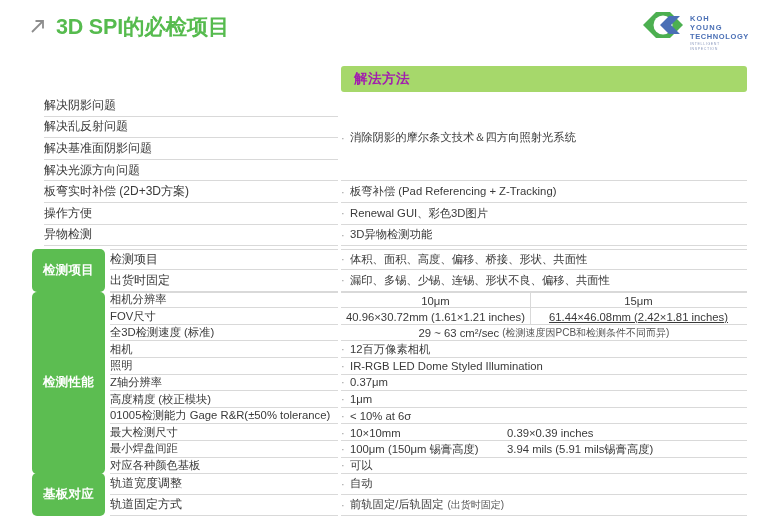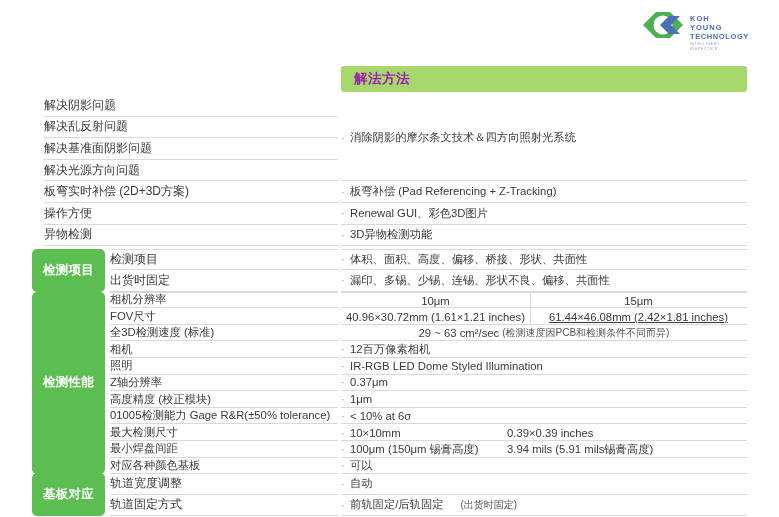--- a/index.html
+++ b/index.html
@@ -79,20 +79,29 @@
   .col2 {
     position: absolute; font-size: 11.3px; color: #3a3a3a;
     display: flex; align-items: center; white-space: nowrap;
   }
 </style>
 </head>
 <body>
 
 <div class="page">
 
+  <div class="title-row">
+    <span class="arrow-icon">
+      <svg width="19" height="19" viewBox="0 0 19 19">
+        <path d="M4 15 L14.5 4.5" stroke="#8d8d8d" stroke-width="1.8" fill="none"></path>
+        <path d="M7.5 4 L15 4 L15 11.5" stroke="#8d8d8d" stroke-width="1.8" fill="none" stroke-linecap="butt"></path>
+      </svg>
+    </span>
+    <span class="page-title">3D SPI的必检项目</span>
+  </div>
 
   <div class="logo">
     <svg width="118" height="44" viewBox="0 0 118 44">
       <path d="M17 4 L31 4 L44 17 L31 30 L17 30 L4 17 Z" fill="#4caf50"></path>
       <circle cx="24" cy="17" r="9.5" fill="#ffffff"></circle>
       <path d="M30 8 L41 8 L32 17 L41 26 L30 26 L21 17 Z" fill="#4a6fb5"></path>
       <text x="51" y="13" font-family="'Liberation Sans',sans-serif" font-size="7.5" font-weight="bold" fill="#4a6fb5" letter-spacing="1">KOH</text>
       <text x="51" y="22" font-family="'Liberation Sans',sans-serif" font-size="7.5" font-weight="bold" fill="#4a6fb5" letter-spacing="1">YOUNG</text>
       <text x="51" y="31" font-family="'Liberation Sans',sans-serif" font-size="7.5" font-weight="bold" fill="#4a6fb5" letter-spacing="0.6">TECHNOLOGY</text>
       <text x="51" y="37" font-family="'Liberation Sans',sans-serif" font-size="3.6" fill="#8d9bbf" letter-spacing="0.6">INTELLIGENT</text>
@@ -283,18 +292,18 @@
           <span>自动</span>
         </span>
       </div>
       <div class="cell-left" style="left: 110px; top: 494.6px; width: 228px; height: 21.6px;">
         <span>轨道固定方式</span>
       </div>
       <div class="cell-right" style="left: 341px; top: 494.6px; width: 406px; height: 21.6px;">
         <span style="display: flex; align-items: center;">
           <span class="bullet">·</span>
           <span>前轨固定/后轨固定</span>
-          <span class="sub" style="margin-left: 17px;"> (出货时固定)</span>
+          <span class="sub" style="margin-left: 4px;"> (出货时固定)</span>
         </span>
       </div>
     </div>
 
 </div>
 
 </body></html>

